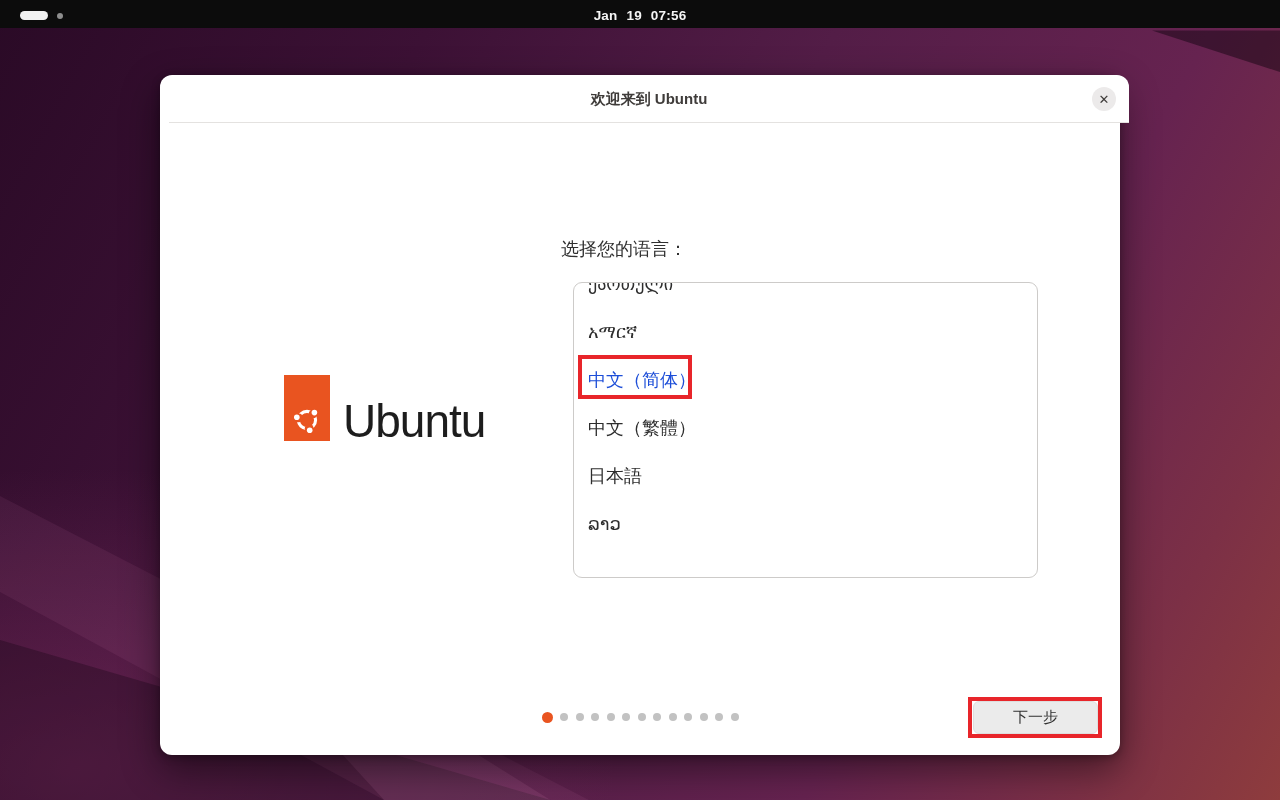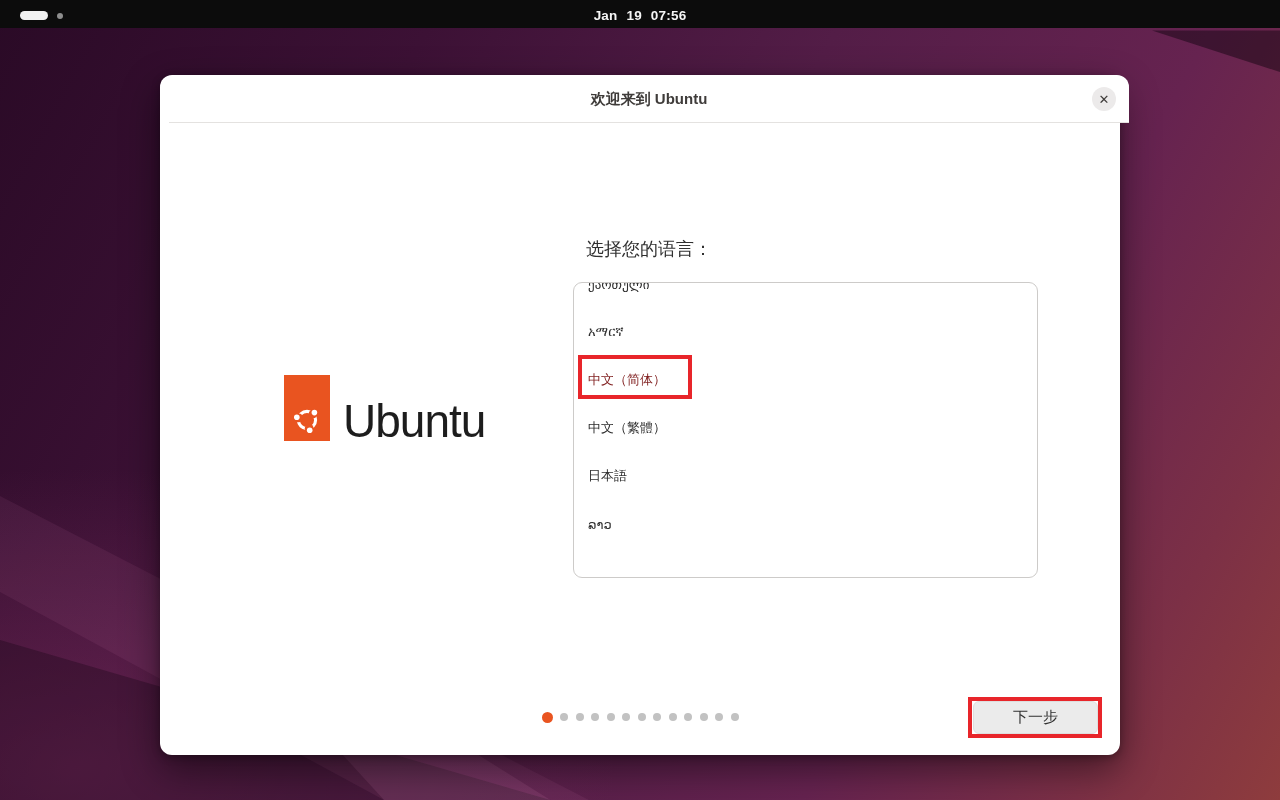--- a/index.html
+++ b/index.html
@@ -73,31 +73,31 @@
 
   
   .logo-row {
     position: absolute; left: 118px; top: 300px;
     display: flex; align-items: flex-end; gap: 13px; padding-left: 6px;
   }
   .logo-mark { width: 46px; height: 66px; display: block; }
   .wordmark { font-size: 46px; font-weight: 400; color: #1d1d1d; letter-spacing: -1px; line-height: 0.82; }
 
   
-  .prompt { position: absolute; left: 426px; top: 162px; font-size: 18px; color: #303030; }
+  .prompt { position: absolute; left: 401px; top: 162px; font-size: 18px; color: #303030; }
   .lang-viewport {
     position: absolute; left: 413px; top: 207px; width: 465px; height: 296px;
     background: #ffffff; border: 1px solid #cdcbc9; border-radius: 9px; overflow: hidden;
   }
   .lang-inner { margin-top: -23px; }
   .lang-item {
     height: 48px; display: flex; align-items: center; padding: 0 14px;
-    font-size: 13px; color: #2d2d2d; cursor: pointer;
-  }
-  .lang-item.selected { color: #7f1d1d; }
+    font-size: 18px; color: #2d2d2d; cursor: pointer;
+  }
+  .lang-item.selected { color: #1d4ed8; }
 
   
   .pager {
     position: absolute; left: 0; top: 635px; width: 100%; height: 14px;
     display: flex; align-items: center; justify-content: center; gap: 7.5px;
   }
   .dot { width: 8px; height: 8px; border-radius: 50%; background: #c2c2c2; }
   .dot.active { width: 11px; height: 11px; background: #E95420; }
 
   

